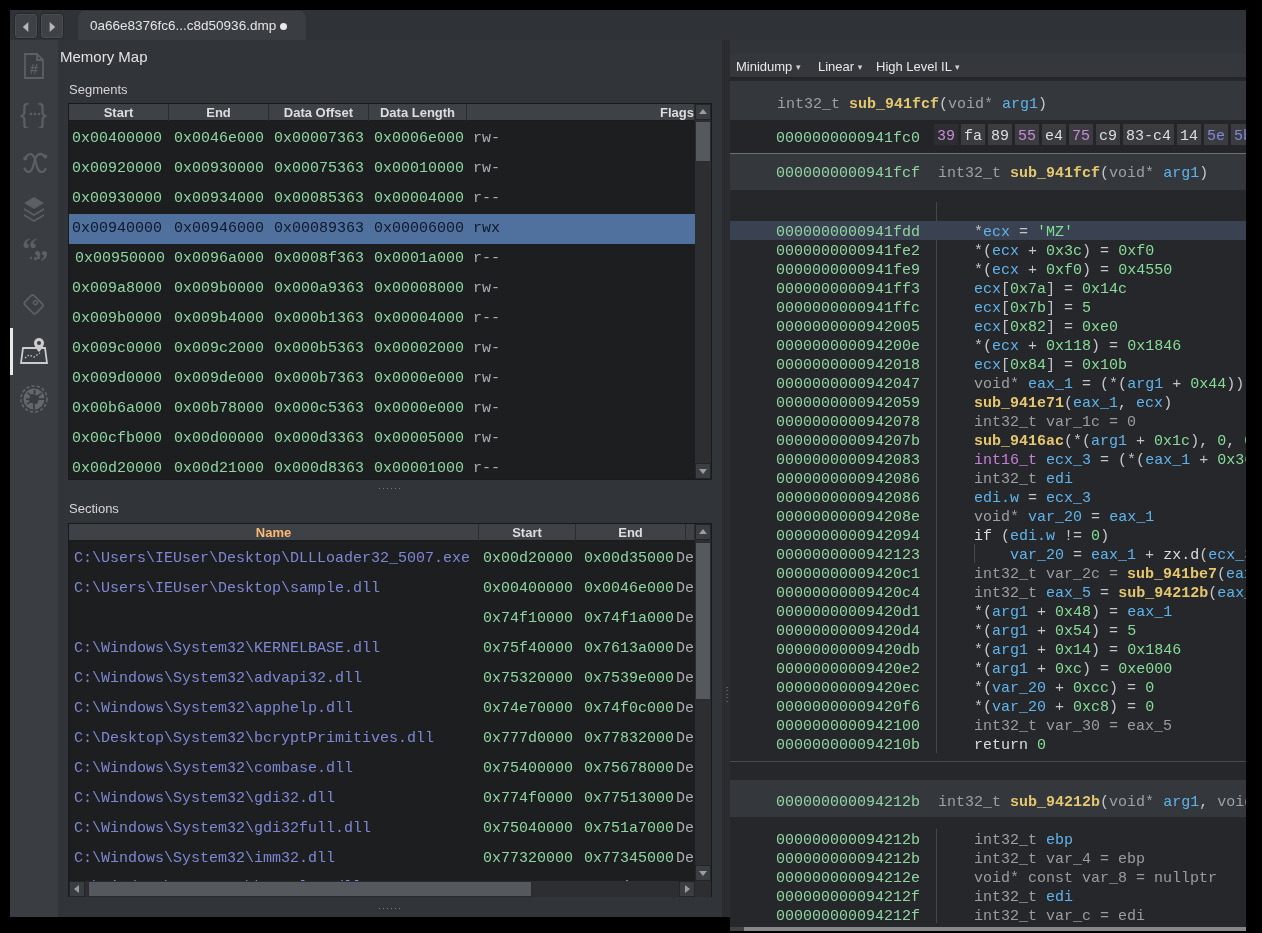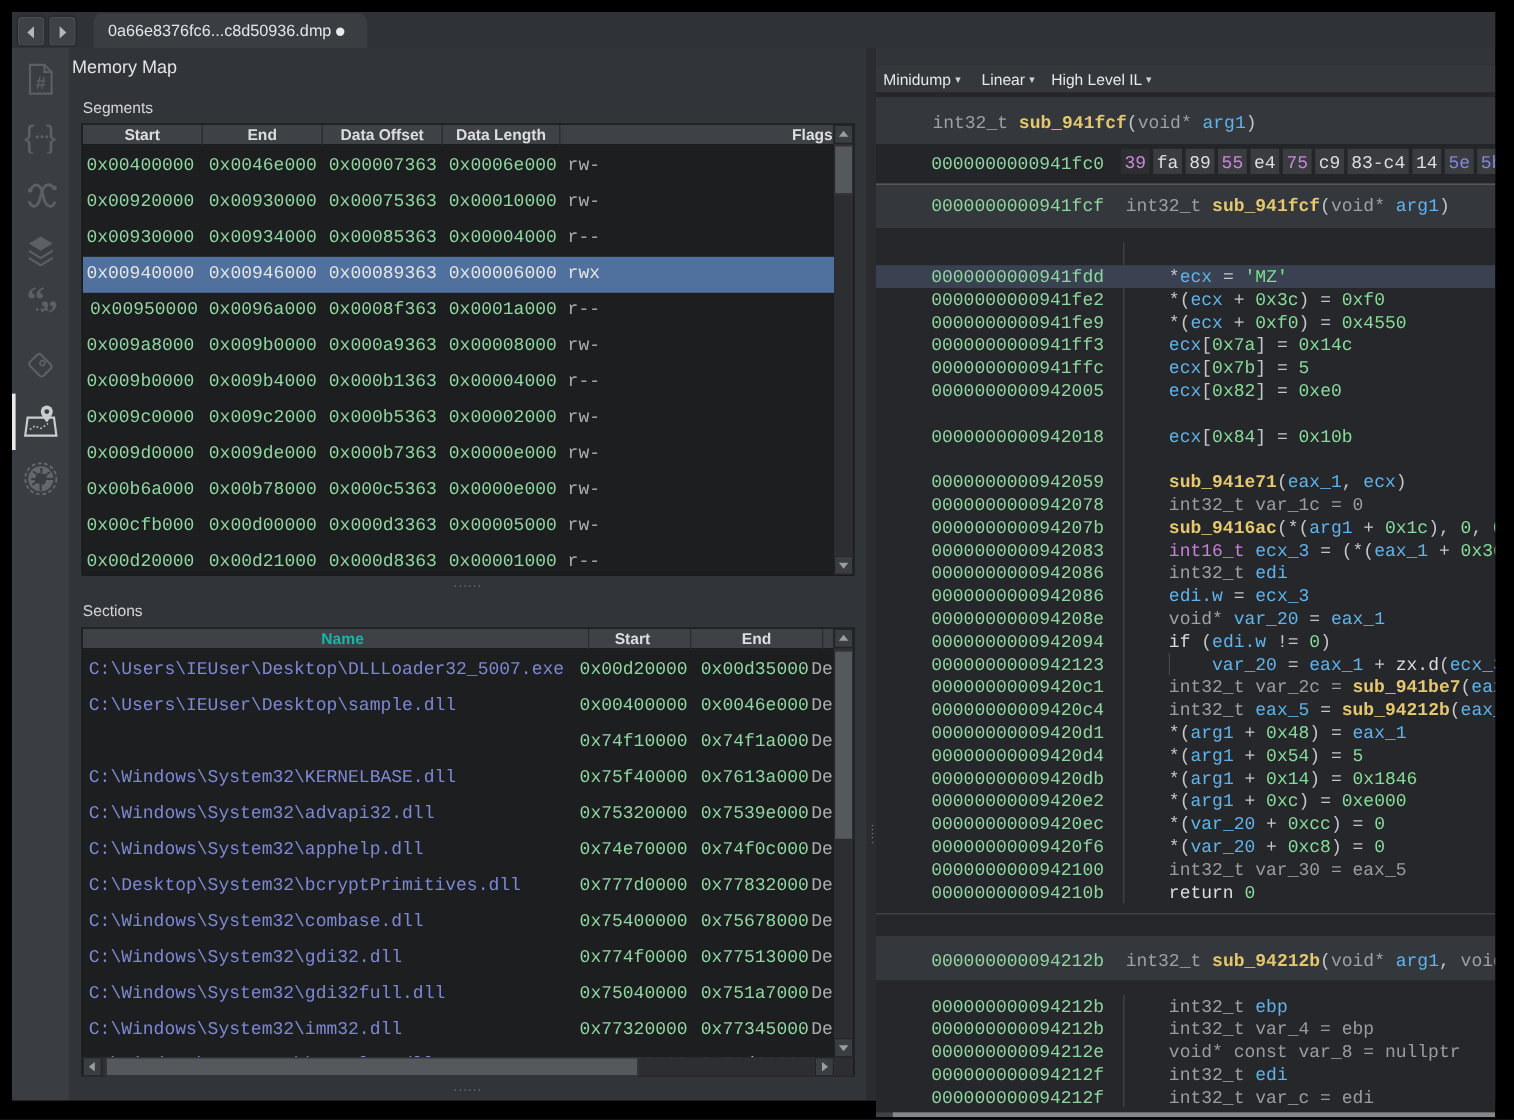--- a/index.html
+++ b/index.html
@@ -9,21 +9,21 @@
 .g{color:#8fd5a0}   
 .n{color:#86dc98}   
 .v{color:#5fb4ec}   
 .f{color:#e5c76e;font-weight:bold}  
 .t{color:#9da0a4}   
 .k{color:#dadde0}   
 .d{color:#9a9da0}   
 .m{color:#c87fdb}   
 .s{color:#7ce08e}   
 .p{color:#c3c6c9}   
-.w{color:#e5e5e5}
+.w{color:#0f172a}
 .flg{color:#abaeb1}
 .secname{color:#7e88d4}
 </style></head>
 <body>
 <div class="abs" style="left:10px;top:10px;width:1236px;height:907px;background:#313438"></div>
 <div class="abs" style="left:10px;top:10px;width:1236px;height:30px;background:#2f3236"></div>
 <div class="abs" style="left:14px;top:13px;width:24px;height:26px;background:#3e4145;border:1px solid #26282b;border-radius:4px;box-shadow:inset 0 0 0 1px #4a4d51">
     <svg width="22" height="26" viewBox="0 0 22 28">
       <path d="M13.5,8.5 L7.5,14 L13.5,19.5 Z" fill="#b4b7ba"></path>
     </svg>
@@ -217,21 +217,21 @@
     <div style="position:absolute;left:0;bottom:0;width:16px;height:16px;background:#3a3d41;border:1px solid #232527">
       <svg width="14" height="14" viewBox="0 0 14 14">
         <path d="M3 5 L7 10 L11 5 Z" fill="#9a9da0"></path>
       </svg>
     </div>
   </div>
 <div class="abs" style="left:378px;top:486px;width:26px;height:4px;color:#85878a;font-size:9px;letter-spacing:1px;line-height:4px">······</div>
 <div class="abs" style="left:69px;top:501px;font-size:13px;color:#d4d5d7">Sections</div>
 <div class="abs" style="left:68px;top:523px;width:644px;height:374px;background:#1d1e20;border:1px solid #191a1c"></div>
 <div class="abs" style="left:69px;top:524px;width:626px;height:17px;background:#3e4145;border-bottom:1px solid #191a1c">
-    <div style="position:absolute;left:12px;top:0;width:410px;height:17px;line-height:17px;text-align:center;font-size:13px;font-weight:bold;color:#14b8a6;border-right:1px solid #2a2c2f">Name</div>
+    <div style="position:absolute;left:0px;top:0;width:410px;height:17px;line-height:17px;text-align:center;font-size:13px;font-weight:bold;color:#fdba74;border-right:1px solid #2a2c2f">Name</div>
     <div style="position:absolute;left:410px;top:0;width:97px;height:17px;line-height:17px;text-align:center;font-size:13px;font-weight:bold;color:#dcdddf;border-right:1px solid #2a2c2f">Start</div>
     <div style="position:absolute;left:507px;top:0;width:110px;height:17px;line-height:17px;text-align:center;font-size:13px;font-weight:bold;color:#dcdddf;border-right:1px solid #2a2c2f">End</div>
     <div style="position:absolute;left:617px;top:0;width:9px;height:17px;line-height:17px;text-align:center;font-size:13px;font-weight:bold;color:#dcdddf;border-right:1px solid #2a2c2f"></div>
   </div>
 <div class="abs" style="left:69px;top:541px;width:626px;height:340px;overflow:hidden">
     <div style="position:absolute;left:0;top:3px;width:626px;height:30px;line-height:30px">
       <span class="mono secname" style="position:absolute;left:5px">C:\Users\IEUser\Desktop\DLLLoader32_5007.exe</span>
       <span class="mono g" style="position:absolute;left:414px">0x00d20000</span>
       <span class="mono g" style="position:absolute;left:515px">0x00d35000</span>
       <span class="mono flg" style="position:absolute;left:607px">De</span>
@@ -372,21 +372,23 @@
     <div class="abs" style="left:46px;top:100px;height:36px;line-height:36px"><span class="mono"><span class="g">0000000000941fcf</span>  <span class="t">int32_t</span> <span class="f">sub_941fcf</span><span class="p">(</span><span class="t">void*</span> <span class="v">arg1</span><span class="p">)</span></span></div>
     <div class="abs" style="left:206px;top:148px;width:1px;height:551px;background:#44474b"></div>
     <div class="abs" style="left:244px;top:490px;width:1px;height:19px;background:#44474b"></div>
     <div class="abs" style="left:0;top:167px;width:516px;height:19px;background:#3a4252"></div>
     <div class="abs" style="left:46px;top:167px;height:19px;line-height:19px"><span class="mono"><span class="g">0000000000941fdd</span>      <span class="p">*</span><span class="v">ecx</span> <span class="p">= </span><span class="s">'MZ'</span></span></div>
     <div class="abs" style="left:46px;top:186px;height:19px;line-height:19px"><span class="mono"><span class="g">0000000000941fe2</span>      <span class="p">*(</span><span class="v">ecx</span><span class="p"> + </span><span class="n">0x3c</span><span class="p">) = </span><span class="n">0xf0</span></span></div>
     <div class="abs" style="left:46px;top:205px;height:19px;line-height:19px"><span class="mono"><span class="g">0000000000941fe9</span>      <span class="p">*(</span><span class="v">ecx</span><span class="p"> + </span><span class="n">0xf0</span><span class="p">) = </span><span class="n">0x4550</span></span></div>
     <div class="abs" style="left:46px;top:224px;height:19px;line-height:19px"><span class="mono"><span class="g">0000000000941ff3</span>      <span class="v">ecx</span><span class="p">[</span><span class="n">0x7a</span><span class="p">] = </span><span class="n">0x14c</span></span></div>
     <div class="abs" style="left:46px;top:243px;height:19px;line-height:19px"><span class="mono"><span class="g">0000000000941ffc</span>      <span class="v">ecx</span><span class="p">[</span><span class="n">0x7b</span><span class="p">] = </span><span class="n">5</span></span></div>
     <div class="abs" style="left:46px;top:262px;height:19px;line-height:19px"><span class="mono"><span class="g">0000000000942005</span>      <span class="v">ecx</span><span class="p">[</span><span class="n">0x82</span><span class="p">] = </span><span class="n">0xe0</span></span></div>
+    <div class="abs" style="left:46px;top:281px;height:19px;line-height:19px"><span class="mono"><span class="g">000000000094200e</span>      <span class="p">*(</span><span class="v">ecx</span><span class="p"> + </span><span class="n">0x118</span><span class="p">) = </span><span class="n">0x1846</span></span></div>
     <div class="abs" style="left:46px;top:300px;height:19px;line-height:19px"><span class="mono"><span class="g">0000000000942018</span>      <span class="v">ecx</span><span class="p">[</span><span class="n">0x84</span><span class="p">] = </span><span class="n">0x10b</span></span></div>
+    <div class="abs" style="left:46px;top:319px;height:19px;line-height:19px"><span class="mono"><span class="g">0000000000942047</span>      <span class="t">void*</span> <span class="v">eax_1</span> <span class="p">= (*(</span><span class="v">arg1</span><span class="p"> + </span><span class="n">0x44</span><span class="p">))</span></span></div>
     <div class="abs" style="left:46px;top:338px;height:19px;line-height:19px"><span class="mono"><span class="g">0000000000942059</span>      <span class="f">sub_941e71</span><span class="p">(</span><span class="v">eax_1</span><span class="p">, </span><span class="v">ecx</span><span class="p">)</span></span></div>
     <div class="abs" style="left:46px;top:357px;height:19px;line-height:19px"><span class="mono"><span class="g">0000000000942078</span>      <span class="d">int32_t var_1c = 0</span></span></div>
     <div class="abs" style="left:46px;top:376px;height:19px;line-height:19px"><span class="mono"><span class="g">000000000094207b</span>      <span class="f">sub_9416ac</span><span class="p">(*(</span><span class="v">arg1</span><span class="p"> + </span><span class="n">0x1c</span><span class="p">), </span><span class="n">0</span><span class="p">, </span><span class="n">0</span></span></div>
     <div class="abs" style="left:46px;top:395px;height:19px;line-height:19px"><span class="mono"><span class="g">0000000000942083</span>      <span class="m">int16_t</span> <span class="v">ecx_3</span> <span class="p">= (*(</span><span class="v">eax_1</span><span class="p"> + </span><span class="n">0x36</span></span></div>
     <div class="abs" style="left:46px;top:414px;height:19px;line-height:19px"><span class="mono"><span class="g">0000000000942086</span>      <span class="t">int32_t</span> <span class="v">edi</span></span></div>
     <div class="abs" style="left:46px;top:433px;height:19px;line-height:19px"><span class="mono"><span class="g">0000000000942086</span>      <span class="v">edi.w</span> <span class="p">= </span><span class="v">ecx_3</span></span></div>
     <div class="abs" style="left:46px;top:452px;height:19px;line-height:19px"><span class="mono"><span class="g">000000000094208e</span>      <span class="t">void*</span> <span class="v">var_20</span> <span class="p">= </span><span class="v">eax_1</span></span></div>
     <div class="abs" style="left:46px;top:471px;height:19px;line-height:19px"><span class="mono"><span class="g">0000000000942094</span>      <span class="k">if</span><span class="p"> (</span><span class="v">edi.w</span><span class="p"> != </span><span class="n">0</span><span class="p">)</span></span></div>
     <div class="abs" style="left:46px;top:490px;height:19px;line-height:19px"><span class="mono"><span class="g">0000000000942123</span>          <span class="v">var_20</span> <span class="p">= </span><span class="v">eax_1</span><span class="p"> + </span><span class="k">zx.d</span><span class="p">(</span><span class="v">ecx_3</span></span></div>
     <div class="abs" style="left:46px;top:509px;height:19px;line-height:19px"><span class="mono"><span class="g">00000000009420c1</span>      <span class="d">int32_t var_2c = </span><span class="f">sub_941be7</span><span class="p">(</span><span class="v">eax</span></span></div>

